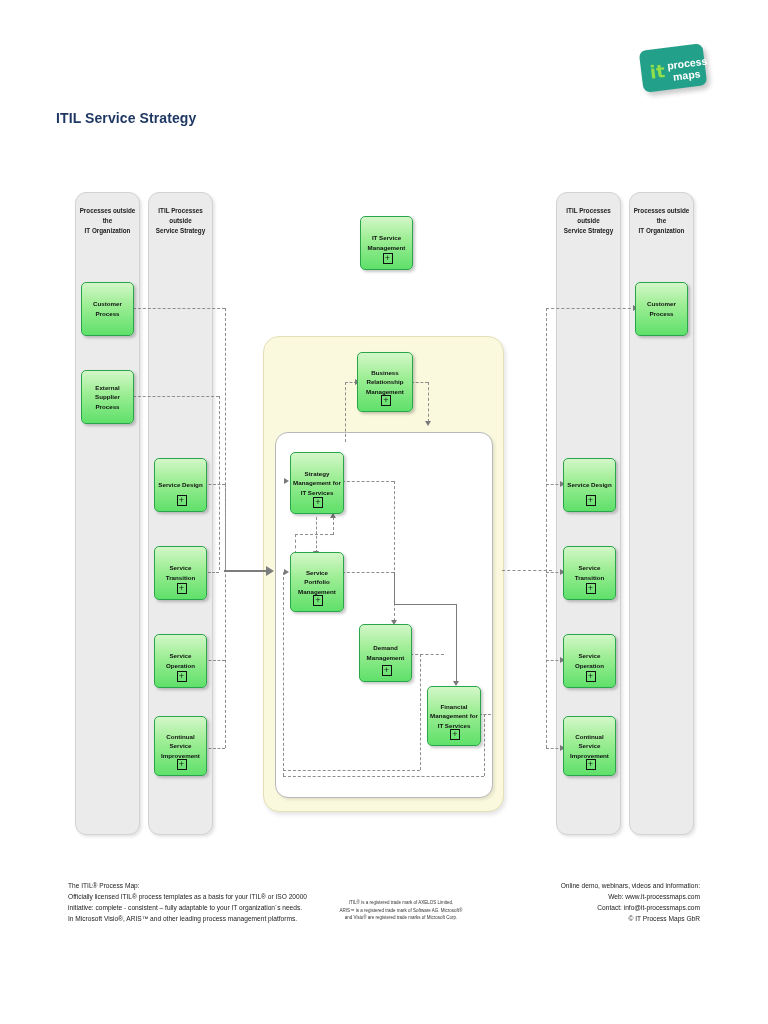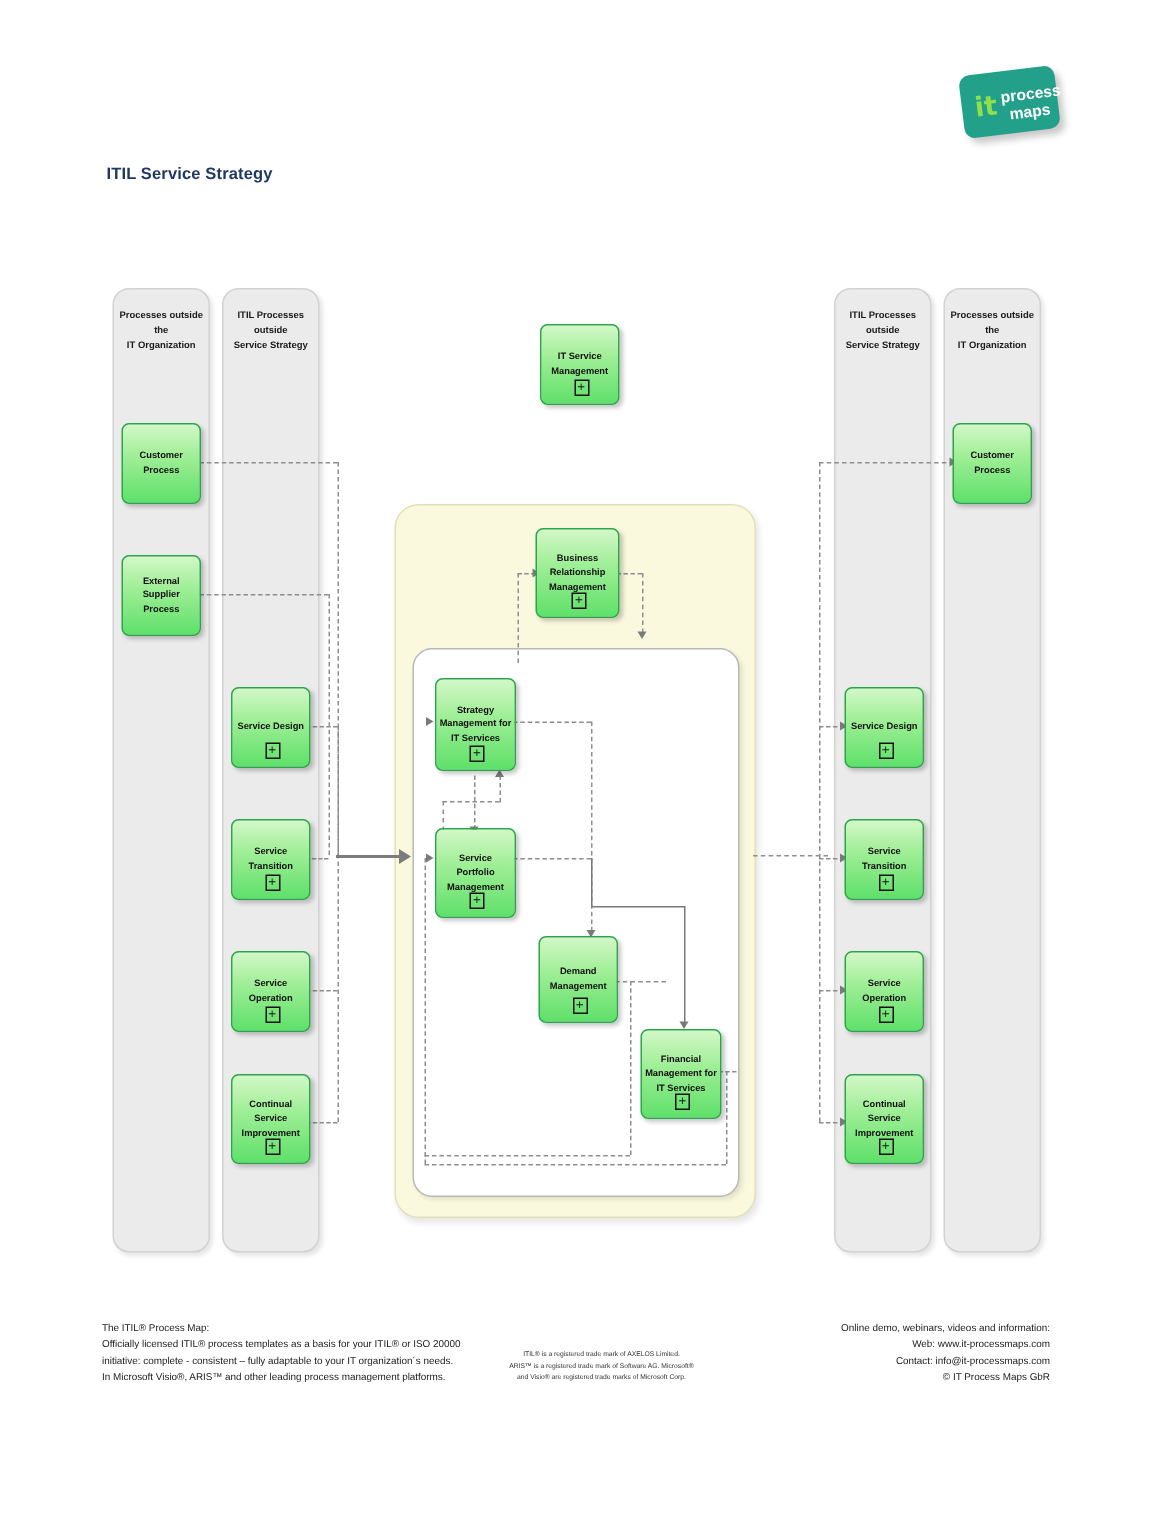--- a/index.html
+++ b/index.html
@@ -2,21 +2,21 @@
 <html><head>
 <meta charset="utf-8">
 <style>
   html,body{margin:0;padding:0;background:#ffffff;}
   body{width:768px;height:1024px;position:relative;overflow:hidden;
        font-family:"Liberation Sans",sans-serif;color:#1a1a1a;}
 
   #page{position:absolute;left:0;top:0;width:768px;height:1024px;background:#fff;}
 
   
-  #title{position:absolute;left:71px;top:110px;font-size:11px;font-weight:bold;
+  #title{position:absolute;left:56px;top:110px;font-size:14px;font-weight:bold;
          color:#1f3864;letter-spacing:.1px;}
 
   
   #logo{position:absolute;left:641px;top:47px;width:68px;height:46px;}
   #logo .plate{position:absolute;left:0;top:0;width:64px;height:42px;background:#23a08a;
        border-radius:7px;transform:rotate(-7deg);
        box-shadow:3px 4px 5px rgba(0,0,0,.22);}
   #logo .it{position:absolute;left:9px;top:14px;font-size:18px;font-weight:bold;
        color:#8fe04a;transform:rotate(-7deg);font-family:"DejaVu Sans",sans-serif;}
   #logo .w1{position:absolute;left:26px;top:10px;font-size:10.5px;font-weight:bold;

